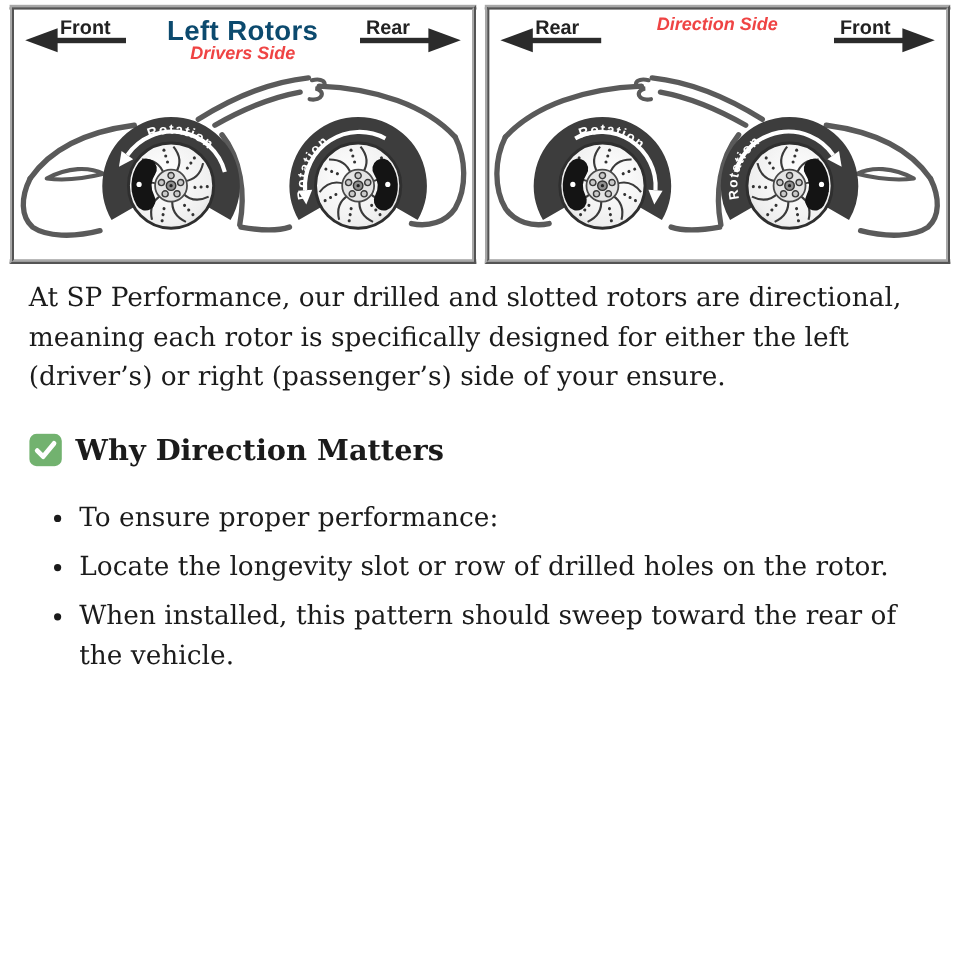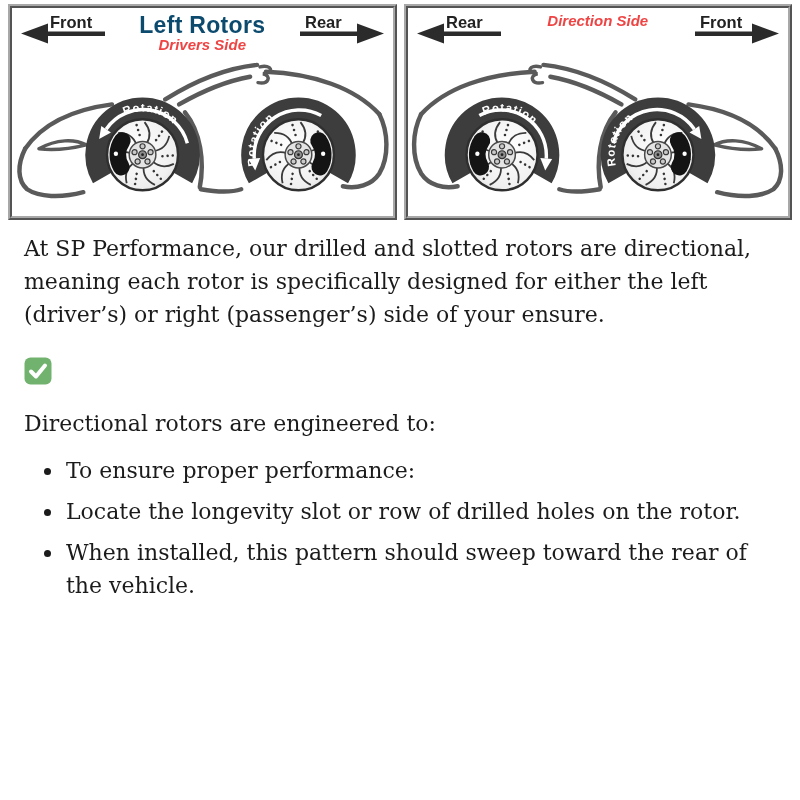--- a/index.html
+++ b/index.html
@@ -219,23 +219,23 @@
 
     <p class="intro">At SP Performance, our drilled and slotted rotors are directional, meaning each rotor is specifically designed for either the left (driver’s) or right (passenger’s) side of your ensure.</p>
 
     <div class="section-heading">
       <span class="emoji">
         <svg width="28" height="28" viewBox="0 0 28 28">
           <rect x="0.5" y="0.5" width="27" height="27" rx="6" fill="#72b26f"></rect>
           <path d="M 7 14.5 L 12 19.5 L 21 8.5" fill="none" stroke="#ffffff" stroke-width="4" stroke-linecap="round" stroke-linejoin="round"></path>
         </svg>
       </span>
+      <span>Why Direction Matters</span>
     </div>
 
-    <p class="lead">Directional rotors are engineered to:</p>
 
 
 
     <ul class="bullets">
       <li>To ensure proper performance:</li>
       <li>Locate the longevity slot or row of drilled holes on the rotor.</li>
       <li>When installed, this pattern should sweep toward the rear of the vehicle.</li>
     </ul>
 
   </div>

